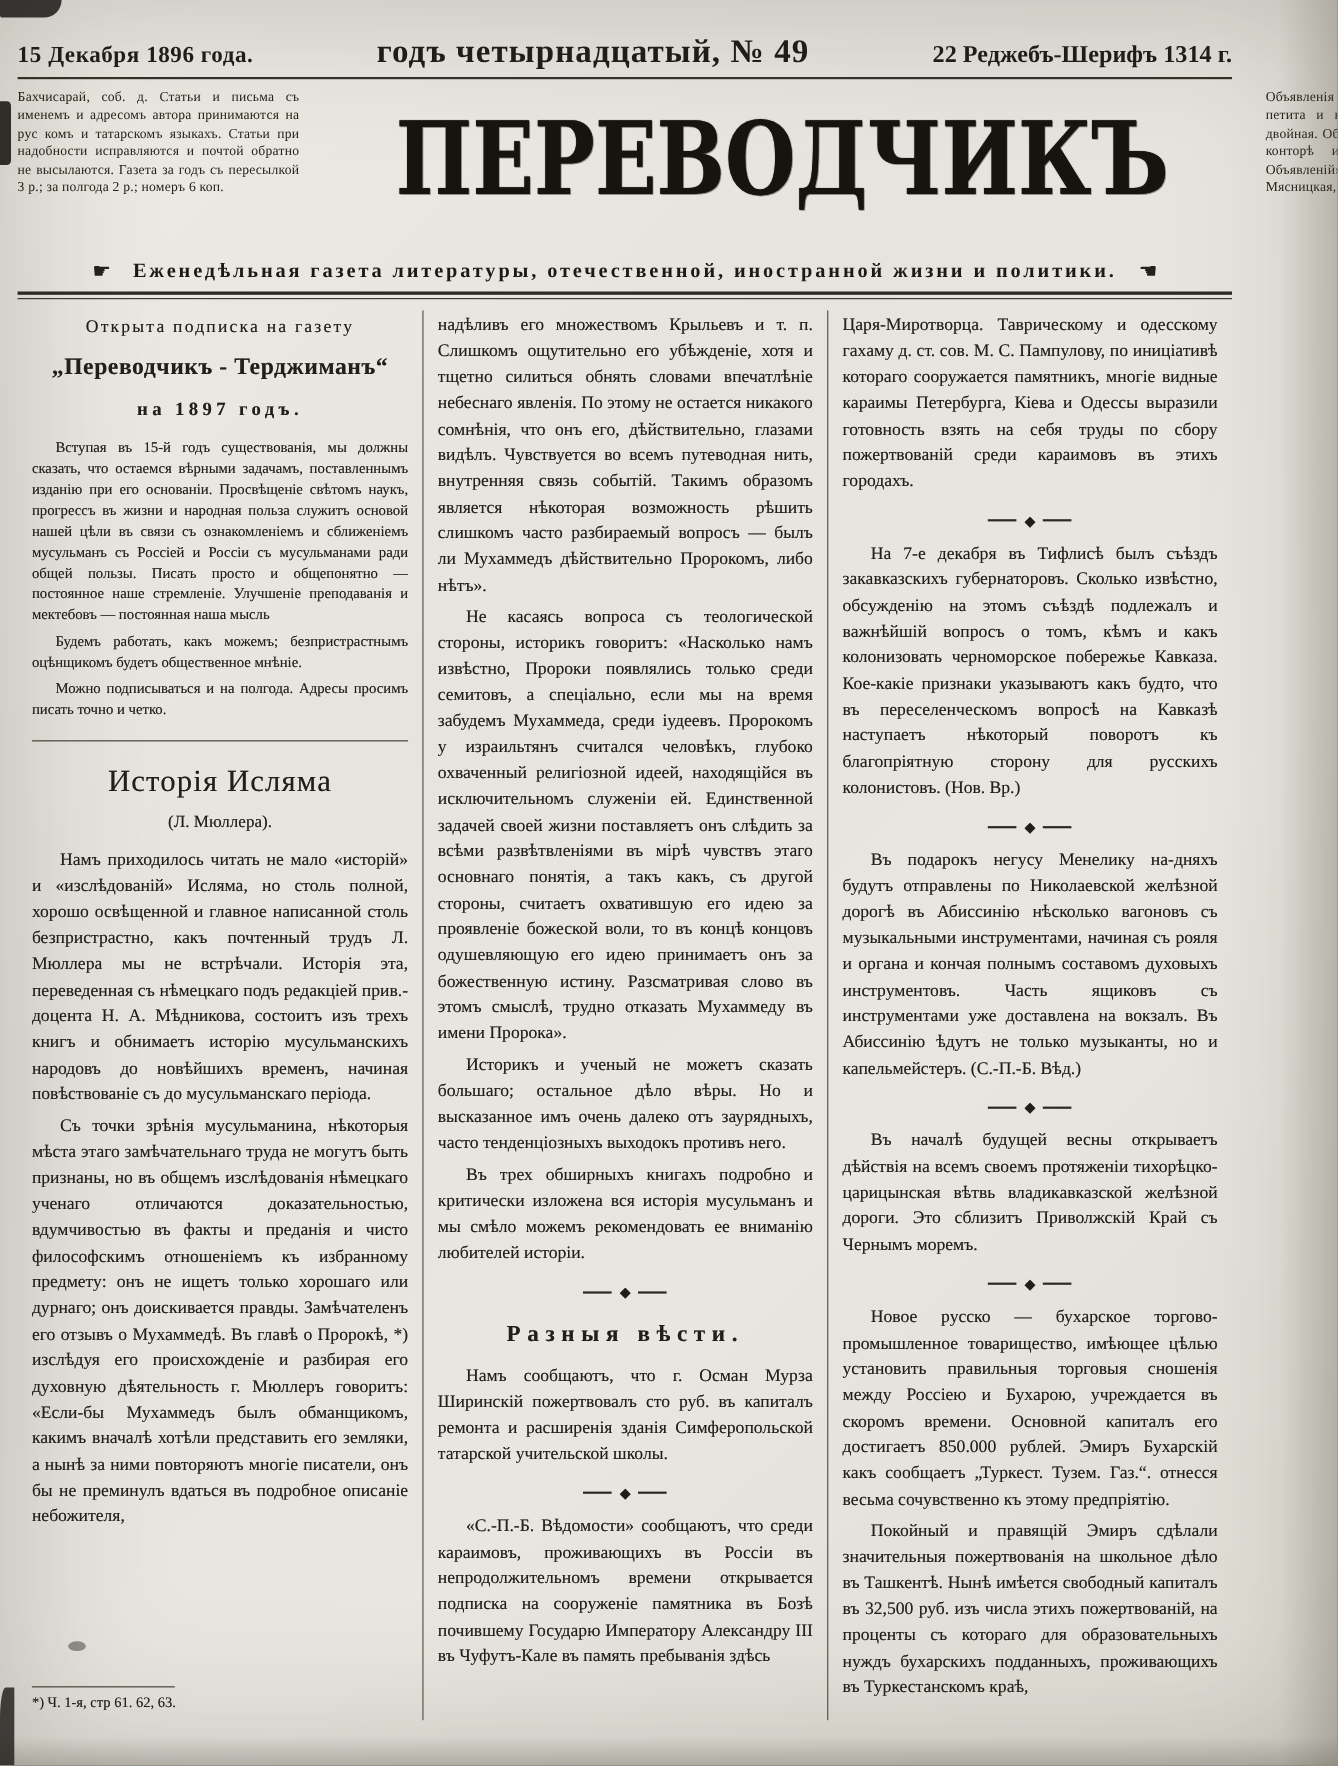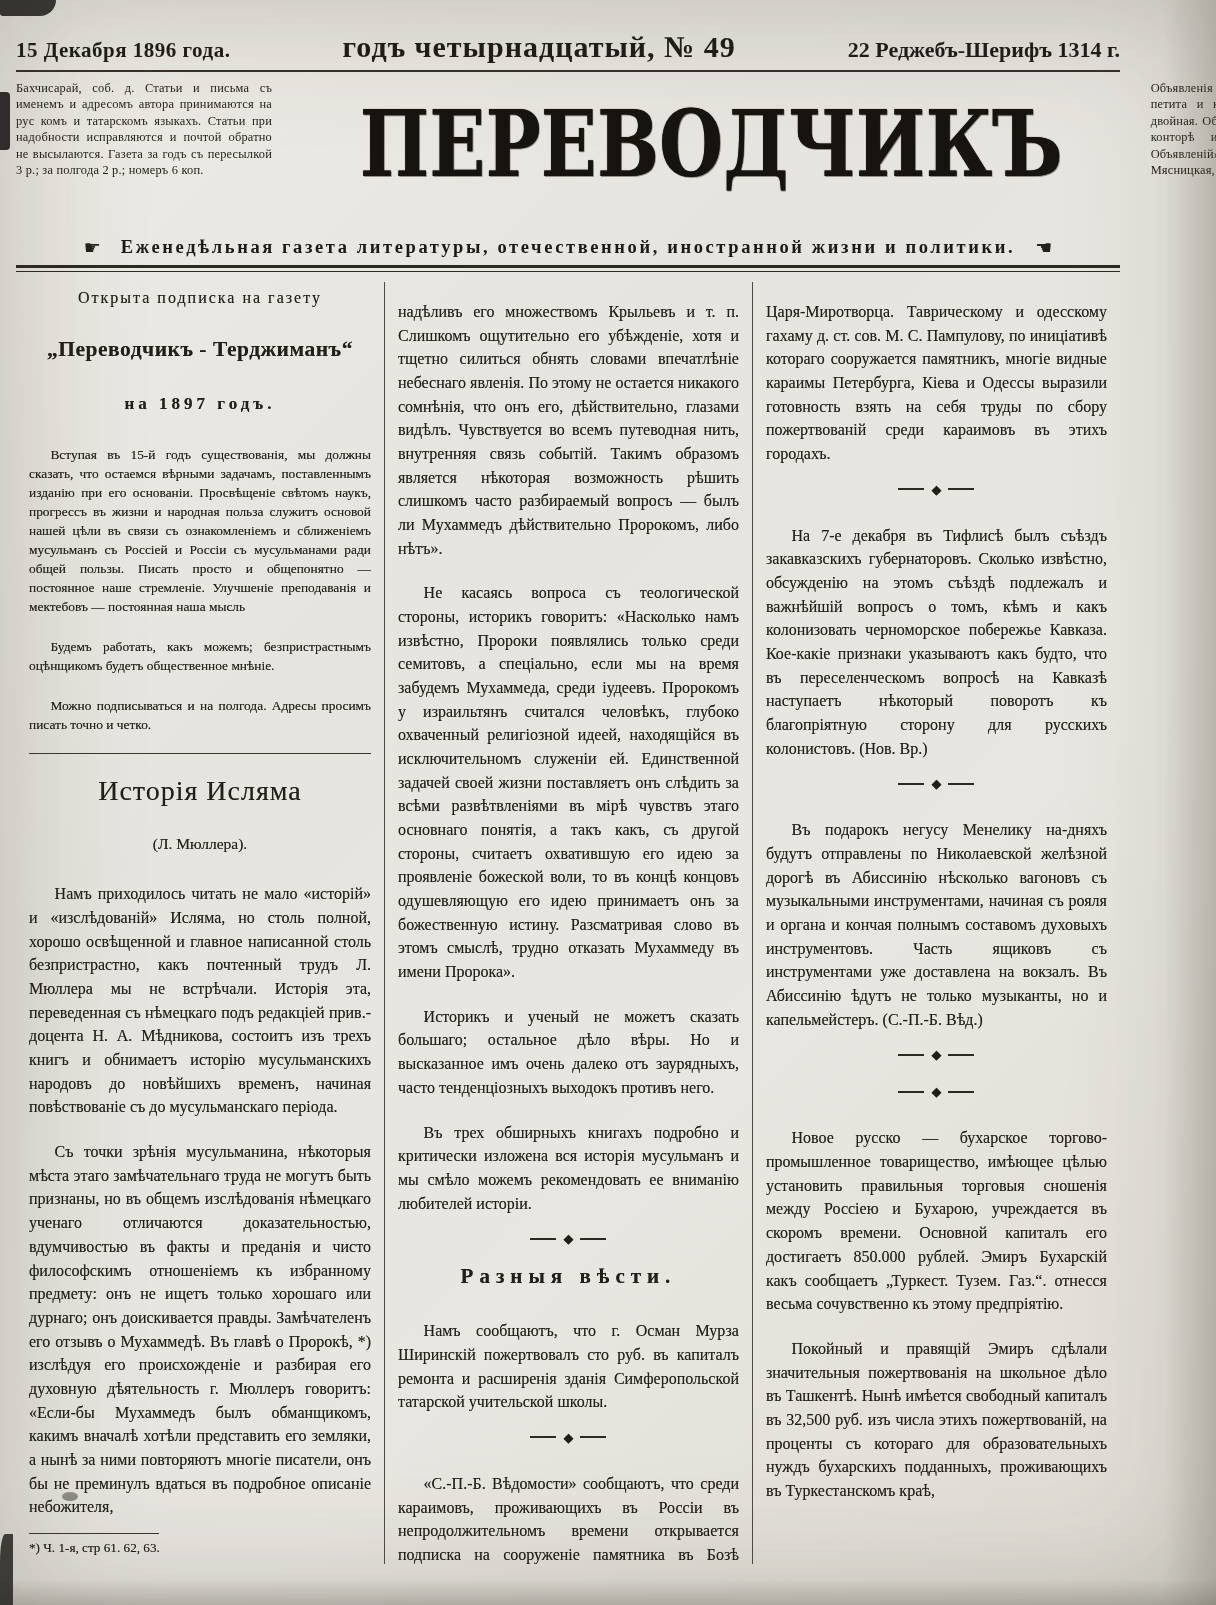--- a/index.html
+++ b/index.html
@@ -70,21 +70,21 @@
   
   .columns{display:flex;height:1282px;overflow:hidden;margin-top:10px;}
   .col{
     width:33.333%;box-sizing:border-box;padding:2px 13px 6px;
     display:flex;flex-direction:column;
     font-size:16px;line-height:1.48;text-align:justify;
     color:#221f1a;
     text-shadow:0 0 .4px rgba(40,34,26,.55);
   }
   .col-mid,.col-right{border-left:1px solid #4e4a41;}
-  p{margin:16px 0 5px;}
+  p{margin:0 0 5px;}
   .ind{text-indent:1.6em;}
   .center{text-align:center;text-indent:0;}
   .sub-intro{font-size:16px;letter-spacing:2px;margin:2px 0 8px;}
   .sub-title{font-size:21.5px;font-weight:bold;letter-spacing:.5px;margin-bottom:10px;}
   .sub-year{font-size:17px;font-weight:bold;letter-spacing:4px;margin-bottom:12px;}
   .fine{font-size:13.4px;line-height:1.42;}
   .col-rule{border:none;border-top:1px solid #39352d;margin:14px 0 16px;width:100%;}
   .art-title{font-size:28px;font-weight:normal;text-align:center;margin:0 0 6px;letter-spacing:1px;text-indent:0;}
   .art-author{font-size:15.5px;margin-bottom:10px;}
   .news-title{font-size:21px;letter-spacing:6px;text-align:center;margin:4px 0 11px;text-indent:0;}
@@ -180,20 +180,21 @@
           <span class="orn-line"></span>
           <span class="orn-glyph">◆</span>
           <span class="orn-line"></span>
         </div>
         <p class="ind">Въ подарокъ негусу Менелику на-дняхъ будутъ отправлены по Николаевской желѣзной дорогѣ въ Абиссинію нѣсколько вагоновъ съ музыкальными инструментами, начиная съ рояля и органа и кончая полнымъ составомъ духовыхъ инструментовъ. Часть ящиковъ съ инструментами уже доставлена на вокзалъ. Въ Абиссинію ѣдутъ не только музыканты, но и капельмейстеръ. (С.-П.-Б. Вѣд.)</p>
         <div class="orn">
           <span class="orn-line"></span>
           <span class="orn-glyph">◆</span>
           <span class="orn-line"></span>
         </div>
+        <p class="ind">Въ началѣ будущей весны открываетъ дѣйствія на всемъ своемъ протяженіи тихорѣцко-царицынская вѣтвь владикавказской желѣзной дороги. Это сблизитъ Приволжскій Край съ Чернымъ моремъ.</p>
         <div class="orn">
           <span class="orn-line"></span>
           <span class="orn-glyph">◆</span>
           <span class="orn-line"></span>
         </div>
         <p class="ind">Новое русско — бухарское торгово-промышленное товарищество, имѣющее цѣлью установить правильныя торговыя сношенія между Россіею и Бухарою, учреждается въ скоромъ времени. Основной капиталъ его достигаетъ 850.000 рублей. Эмиръ Бухарскій какъ сообщаетъ „Туркест. Тузем. Газ.“. отнесся весьма сочувственно къ этому предпріятію.</p>
         <p class="ind">Покойный и правящій Эмиръ сдѣлали значительныя пожертвованія на школьное дѣло въ Ташкентѣ. Нынѣ имѣется свободный капиталъ въ 32,500 руб. изъ числа этихъ пожертвованій, на проценты съ котораго для образовательныхъ нуждъ бухарскихъ подданныхъ, проживающихъ въ Туркестанскомъ краѣ,</p>
       </article>
 
     </main>

